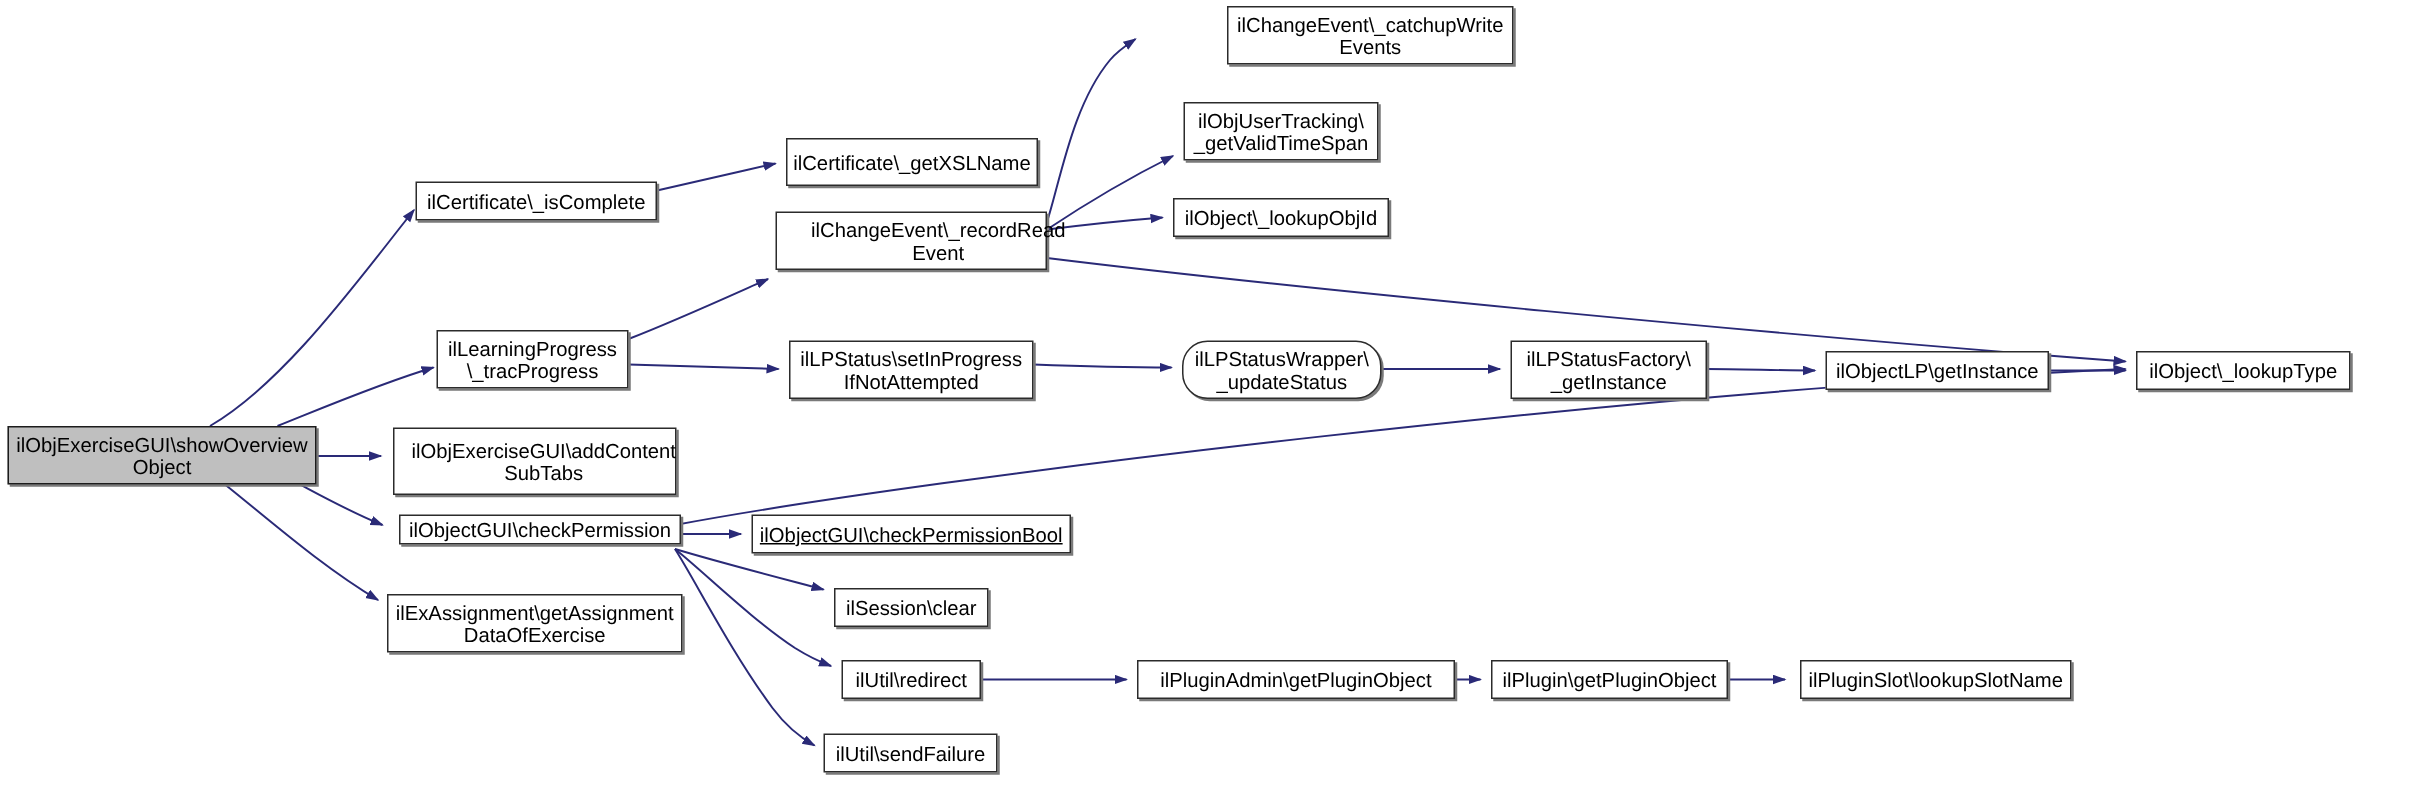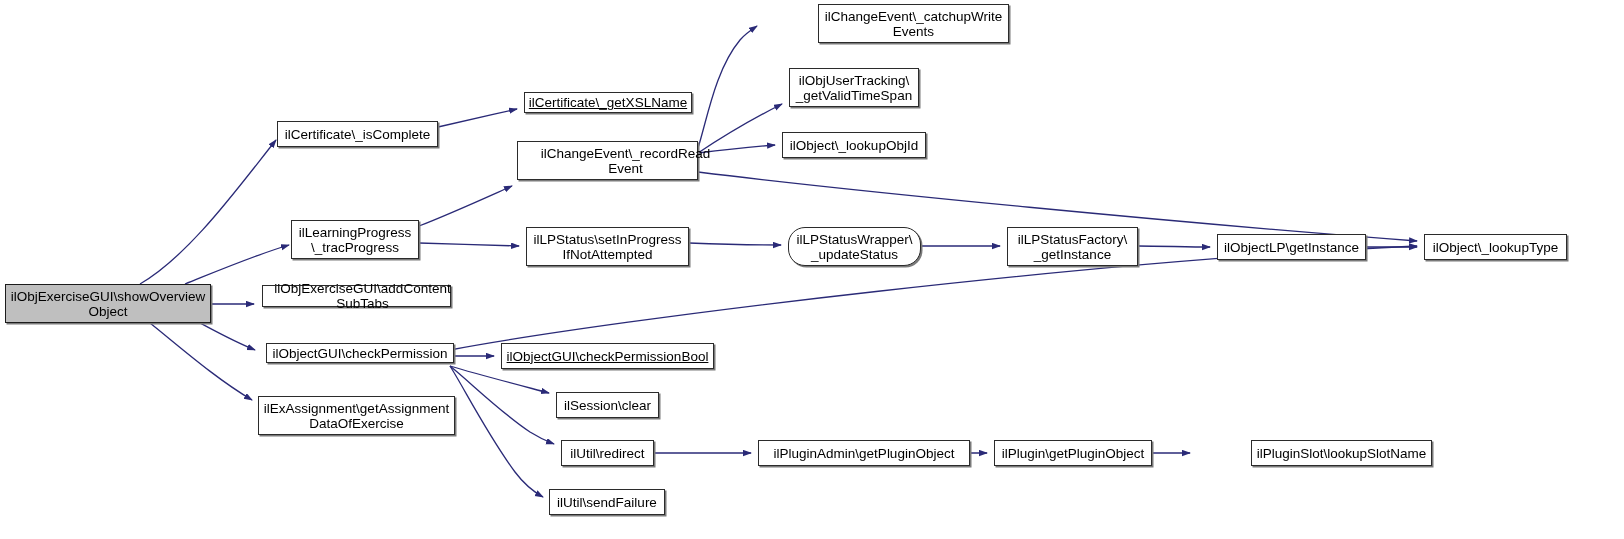--- a/index.html
+++ b/index.html
@@ -81,44 +81,44 @@
         <path d="M 450,350 C 620,318 1100,260 1417,246" fill="none" stroke="#2a2a77" stroke-width="1.3" marker-end="url(#arrow)"></path>
         <path d="M 654,453 C 685,453 722,453 751,453" fill="none" stroke="#2a2a77" stroke-width="1.3" marker-end="url(#arrow)"></path>
         <path d="M 950,453 C 962,453 975,453 987,453" fill="none" stroke="#2a2a77" stroke-width="1.3" marker-end="url(#arrow)"></path>
         <path d="M 1152,453 C 1165,453 1178,453 1190,453" fill="none" stroke="#2a2a77" stroke-width="1.3" marker-end="url(#arrow)"></path>
       </g>
   </svg>
   <div id="nodes">
       <div class="node root" title="ilObjExerciseGUI\showOverview Object" style="left: 5px; top: 284px; width: 206px; height: 39px; background: rgb(191, 191, 191);"><span class="nlabel">ilObjExerciseGUI\showOverview
 Object</span></div>
       <div class="node" title="ilCertificate\_isComplete" style="left: 277px; top: 121px; width: 161px; height: 26px;"><span class="nlabel">ilCertificate\_isComplete</span></div>
-      <div class="node" title="ilCertificate\_getXSLName" style="left: 524px; top: 92px; width: 168px; height: 21px; text-decoration: underline;"><span class="nlabel">ilCertificate\_getXSLName</span></div>
+      <div class="node" title="ilCertificate\_getXSLName" style="left: 524px; top: 92px; width: 168px; height: 32px;"><span class="nlabel">ilCertificate\_getXSLName</span></div>
       <div class="node" title="ilChangeEvent\_recordRead Event" style="left: 517px; top: 141px; width: 181px; height: 39px; padding-left: 36px;"><span class="nlabel">ilChangeEvent\_recordRead
 Event</span></div>
       <div class="node" title="ilChangeEvent\_catchupWrite Events" style="left: 788px; top: 4px; width: 191px; height: 39px; margin-left: 30px;"><span class="nlabel">ilChangeEvent\_catchupWrite
 Events</span></div>
       <div class="node" title="ilObjUserTracking\ _getValidTimeSpan" style="left: 789px; top: 68px; width: 130px; height: 39px;"><span class="nlabel">ilObjUserTracking\
 _getValidTimeSpan</span></div>
       <div class="node" title="ilObject\_lookupObjId" style="left: 782px; top: 132px; width: 144px; height: 26px;"><span class="nlabel">ilObject\_lookupObjId</span></div>
       <div class="node" title="ilLearningProgress \_tracProgress" style="left: 291px; top: 220px; width: 128px; height: 39px;"><span class="nlabel">ilLearningProgress
 \_tracProgress</span></div>
       <div class="node" title="ilLPStatus\setInProgress IfNotAttempted" style="left: 526px; top: 227px; width: 163px; height: 39px;"><span class="nlabel">ilLPStatus\setInProgress
 IfNotAttempted</span></div>
       <div class="node" title="ilLPStatusWrapper\ _updateStatus" style="left: 788px; top: 227px; width: 133px; height: 39px; border-radius: 17px;"><span class="nlabel">ilLPStatusWrapper\
 _updateStatus</span></div>
       <div class="node" title="ilLPStatusFactory\ _getInstance" style="left: 1007px; top: 227px; width: 131px; height: 39px;"><span class="nlabel">ilLPStatusFactory\
 _getInstance</span></div>
       <div class="node" title="ilObjectLP\getInstance" style="left: 1217px; top: 234px; width: 149px; height: 26px;"><span class="nlabel">ilObjectLP\getInstance</span></div>
       <div class="node" title="ilObject\_lookupType" style="left: 1424px; top: 234px; width: 143px; height: 26px;"><span class="nlabel">ilObject\_lookupType</span></div>
-      <div class="node" title="ilObjExerciseGUI\addContent SubTabs" style="left: 262px; top: 285px; width: 189px; height: 22px; padding-left: 12px;"><span class="nlabel">ilObjExerciseGUI\addContent
+      <div class="node" title="ilObjExerciseGUI\addContent SubTabs" style="left: 262px; top: 285px; width: 189px; height: 45px; padding-left: 12px;"><span class="nlabel">ilObjExerciseGUI\addContent
 SubTabs</span></div>
       <div class="node" title="ilObjectGUI\checkPermission" style="left: 266px; top: 343px; width: 188px; height: 20px;"><span class="nlabel">ilObjectGUI\checkPermission</span></div>
       <div class="node" title="ilObjectGUI\checkPermissionBool" style="left: 501px; top: 343px; width: 213px; height: 26px; text-decoration: underline;"><span class="nlabel">ilObjectGUI\checkPermissionBool</span></div>
       <div class="node" title="ilSession\clear" style="left: 556px; top: 392px; width: 103px; height: 26px;"><span class="nlabel">ilSession\clear</span></div>
       <div class="node" title="ilExAssignment\getAssignment DataOfExercise" style="left: 258px; top: 396px; width: 197px; height: 39px;"><span class="nlabel">ilExAssignment\getAssignment
 DataOfExercise</span></div>
       <div class="node" title="ilUtil\redirect" style="left: 561px; top: 440px; width: 93px; height: 26px;"><span class="nlabel">ilUtil\redirect</span></div>
       <div class="node" title="ilPluginAdmin\getPluginObject" style="left: 758px; top: 440px; width: 212px; height: 26px;"><span class="nlabel">ilPluginAdmin\getPluginObject</span></div>
       <div class="node" title="ilPlugin\getPluginObject" style="left: 994px; top: 440px; width: 158px; height: 26px;"><span class="nlabel">ilPlugin\getPluginObject</span></div>
-      <div class="node" title="ilPluginSlot\lookupSlotName" style="left: 1251px; top: 440px; width: 181px; height: 26px;"><span class="nlabel">ilPluginSlot\lookupSlotName</span></div>
+      <div class="node" title="ilPluginSlot\lookupSlotName" style="left: 1200px; top: 440px; width: 181px; height: 26px;"><span class="nlabel">ilPluginSlot\lookupSlotName</span></div>
       <div class="node" title="ilUtil\sendFailure" style="left: 549px; top: 489px; width: 116px; height: 26px;"><span class="nlabel">ilUtil\sendFailure</span></div>
     </div>
 </div>
 
 </body></html>

